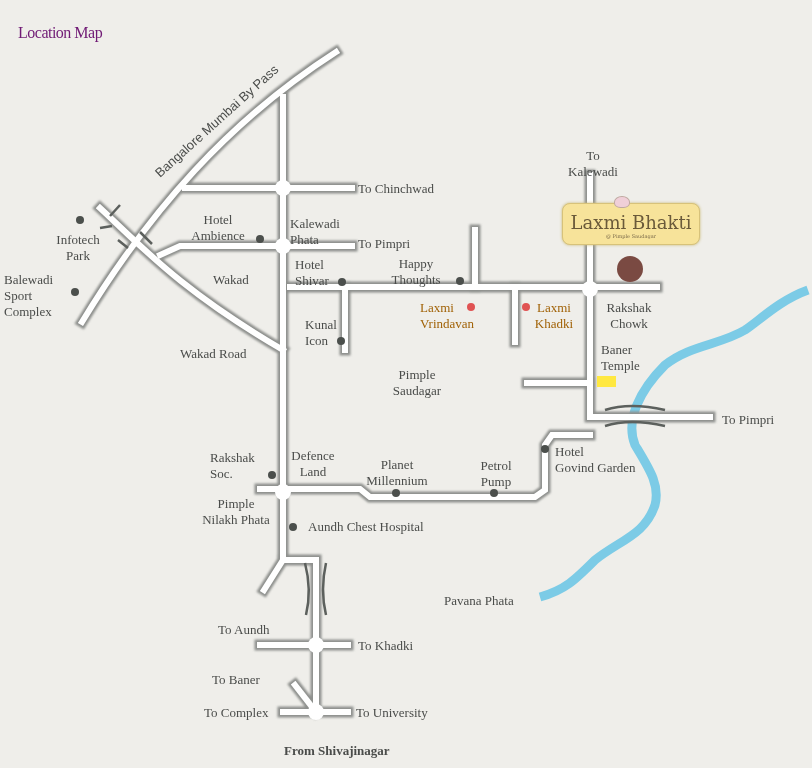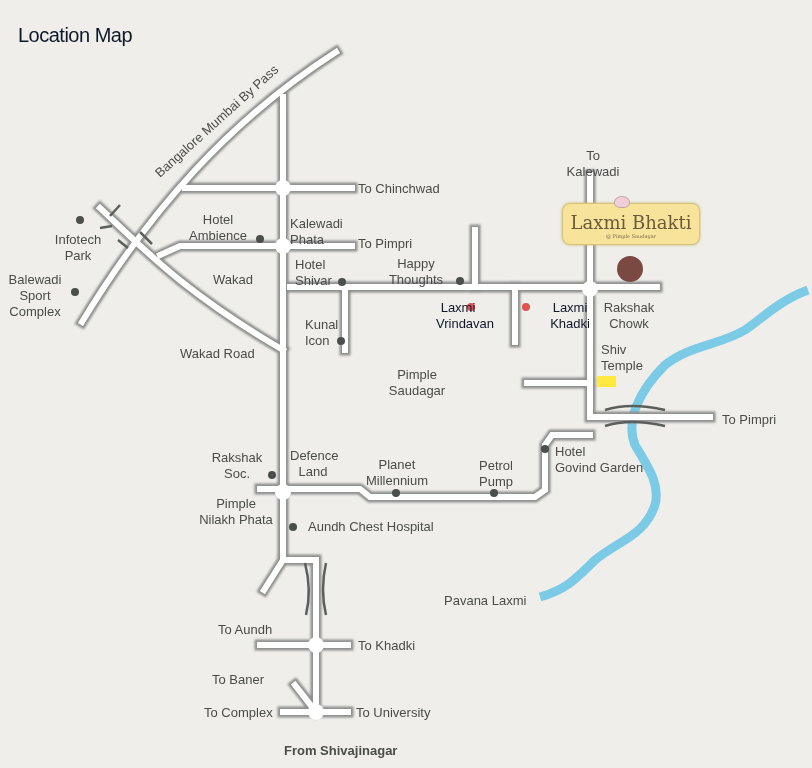--- a/index.html
+++ b/index.html
@@ -1,22 +1,22 @@
 <!DOCTYPE html>
 <html><head>
 <meta charset="utf-8">
 <style>
   html,body{margin:0;padding:0;}
   body{width:812px;height:768px;background:#efeeea;position:relative;overflow:hidden;font-family:"Liberation Sans",sans-serif;}
   #map{position:absolute;left:0;top:0;width:812px;height:768px;}
-  .title{position:absolute;left:18px;top:24px;font-family:Liberation Sans, sans-serif;font-size:20px;color:#0f172a;letter-spacing:-0.5px;}
-  .lbl{position:absolute;font-size:13px;color:#4a4c4a;line-height:16px;white-space:nowrap;}
-  .lbl.red{color:#0f172a;margin-left:16px;}
+  .title{position:absolute;left:18px;top:24px;font-family:Liberation Serif, serif;font-size:16px;color:#701a75;letter-spacing:-0.5px;}
+  .lbl{position:absolute;font-size:13px;color:#4a4c4a;line-height:16px;white-space:nowrap;font-family:Liberation Serif, serif;}
+  .lbl.red{color:#a16207;}
   .lbl.c{text-align:center;}
-  .lbl.r{text-align:center;}
+  .lbl.r{text-align:left;}
   .lbl.bold{font-weight:bold;}
   .dot{position:absolute;width:8px;height:8px;border-radius:50%;background:#4b4f4c;}
   .dot.red{background:#e05353;}
   .badge{position:absolute;left:562px;top:203px;width:136px;height:40px;background:#f7e39a;border:1px solid #d7c27a;border-radius:8px;box-shadow:0 0 3px #c9b873;}
   .badge .name{position:absolute;left:0;right:0;top:8px;text-align:center;font-family:"DejaVu Serif",serif;font-size:18px;color:#6a5a3a;}
   .badge .sub{position:absolute;left:0;right:0;top:29px;text-align:center;font-family:"DejaVu Serif",serif;font-size:5px;color:#7a6a4a;}
   .flower{position:absolute;left:614px;top:196px;width:14px;height:10px;border-radius:50% 50% 40% 40%;background:#f0cfd8;border:1px solid #bfa9a0;}
   .site-marker{position:absolute;left:617px;top:256px;width:26px;height:26px;border-radius:50%;background:#7a4a42;}
   .temple-marker{position:absolute;left:597px;top:376px;width:19px;height:11px;background:#ffe840;}
 </style>
@@ -163,21 +163,21 @@
   <div class="lbl" style="left:305px;top:317px">
       <div>Kunal</div>
       <div>Icon</div>
     </div>
   <div class="lbl" style="left:180px;top:346px">Wakad Road</div>
   <div class="lbl c" style="left:386px;top:367px;width:62px">
       <div>Pimple</div>
       <div>Saudagar</div>
     </div>
   <div class="lbl" style="left:601px;top:342px">
-      <div>Shiv</div>
+      <div>Baner</div>
       <div>Temple</div>
     </div>
   <div class="lbl" style="left:722px;top:412px">To Pimpri</div>
   <div class="lbl r" style="left:210px;top:450px;width:54px">
       <div>Rakshak</div>
       <div>Soc.</div>
     </div>
   <div class="lbl c" style="left:290px;top:448px;width:46px">
       <div>Defence</div>
       <div>Land</div>
@@ -192,20 +192,20 @@
     </div>
   <div class="lbl" style="left:555px;top:444px">
       <div>Hotel</div>
       <div>Govind Garden</div>
     </div>
   <div class="lbl c" style="left:194px;top:496px;width:84px">
       <div>Pimple</div>
       <div>Nilakh Phata</div>
     </div>
   <div class="lbl" style="left:308px;top:519px">Aundh Chest Hospital</div>
-  <div class="lbl" style="left:444px;top:593px">Pavana Laxmi</div>
+  <div class="lbl" style="left:444px;top:593px">Pavana Phata</div>
   <div class="lbl" style="left:218px;top:622px">To Aundh</div>
   <div class="lbl" style="left:358px;top:638px">To Khadki</div>
   <div class="lbl" style="left:212px;top:672px">To Baner</div>
   <div class="lbl" style="left:204px;top:705px">To Complex</div>
   <div class="lbl" style="left:356px;top:705px">To University</div>
   <div class="lbl bold" style="left:284px;top:743px">From Shivajinagar</div>
 </div>
 
 </body></html>

